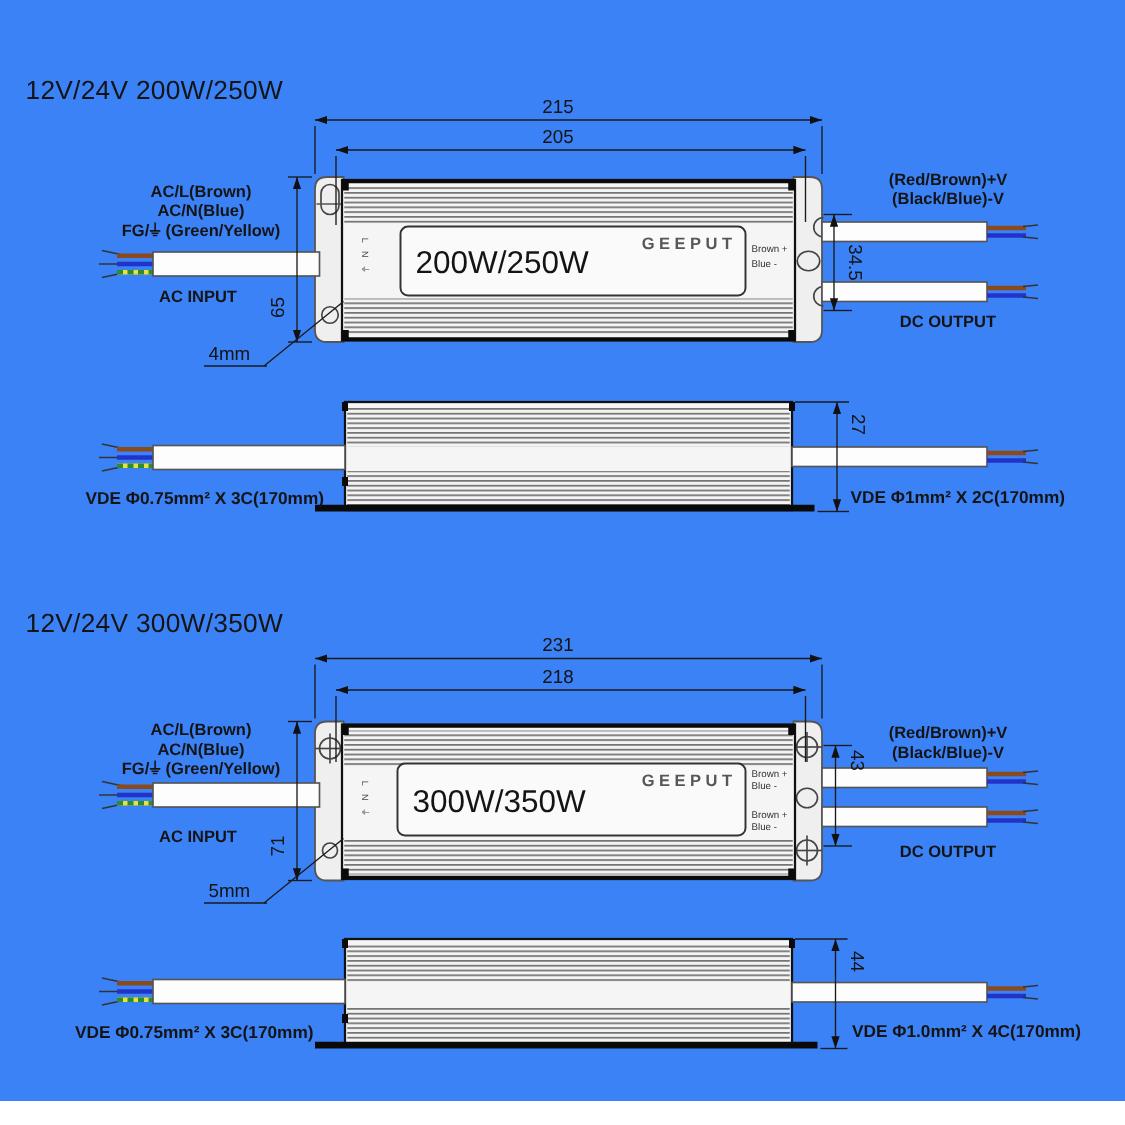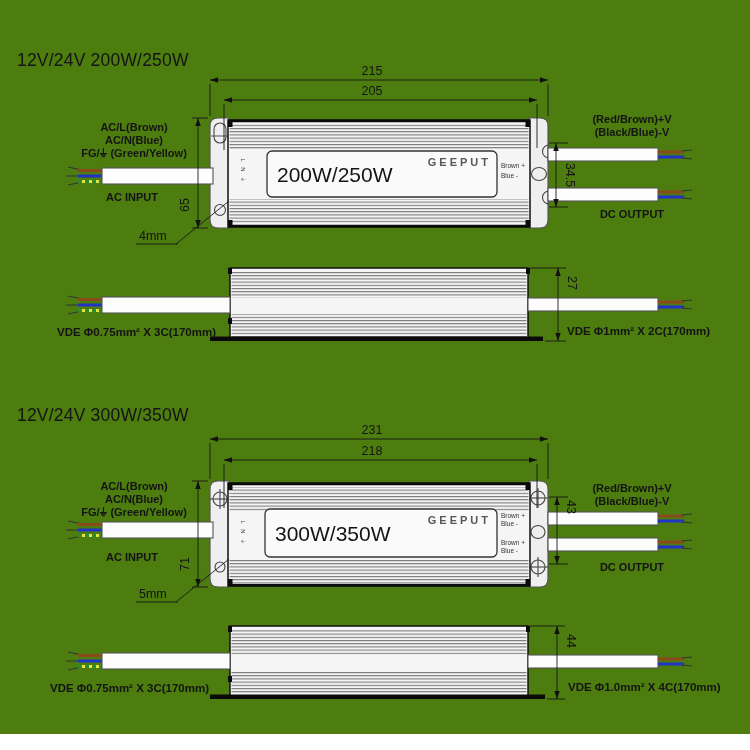--- a/index.html
+++ b/index.html
@@ -1,16 +1,16 @@
 <!DOCTYPE html>
 <html><head>
 <meta charset="utf-8">
 <style>
   html,body{margin:0;padding:0;}
-  .stage{position:relative;width:750px;height:734px;background:#4d7c0f;font-family:"Liberation Sans",sans-serif;overflow:hidden;text-decoration:underline;}
+  .stage{position:relative;width:750px;height:734px;background:#3b82f6;font-family:"Liberation Sans",sans-serif;overflow:hidden;text-decoration:underline;}
   svg{position:absolute;left:0;top:0;}
   text{fill:#141414;}
   .t-title{font-size:17.5px;letter-spacing:.2px;}
   .t-lab{font-size:11px;font-weight:bold;}
   .t-dim{font-size:12.5px;}
   .t-dev{font-size:21px;}
   .t-brand{font-size:11px;font-weight:bold;letter-spacing:3px;fill:#575757;}
   .t-tiny{font-size:6.5px;fill:#333;}
   .t-term{font-size:6px;fill:#444;letter-spacing:2px;}
   .t-vde{font-size:11.5px;font-weight:bold;}

